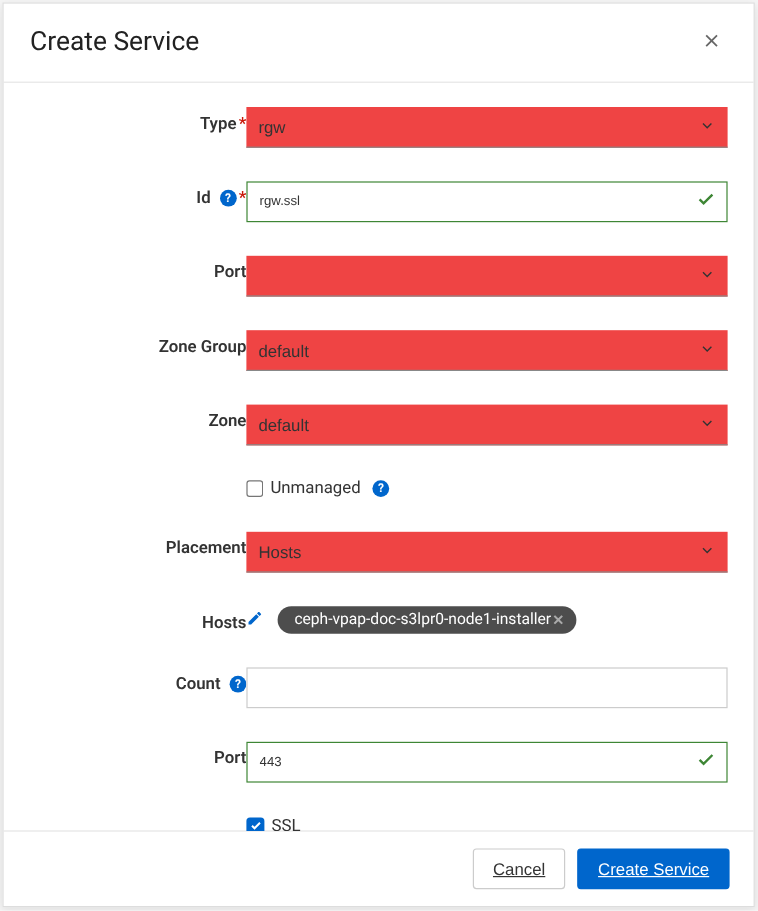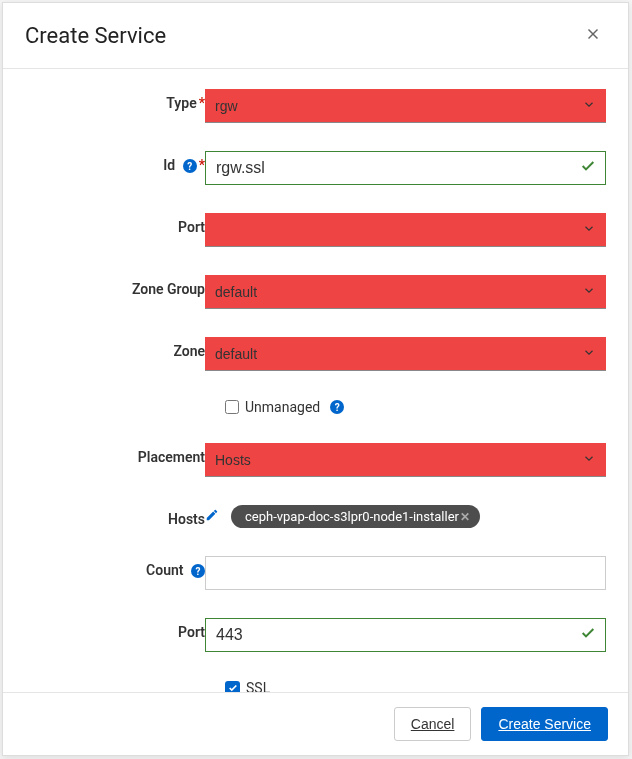--- a/index.html
+++ b/index.html
@@ -63,21 +63,20 @@
     .modal-body::-webkit-scrollbar-thumb {
       background: #c1c1c1;
     }
     .form-row {
       display: flex;
       align-items: flex-start;
       margin-bottom: 28px;
     }
     .form-row.checkbox-row {
       margin-bottom: 28px;
-      gap: 20px;
     }
     .form-label {
       width: 180px;
       flex-shrink: 0;
       font-size: 14px;
       font-weight: 600;
       color: #333;
       padding-top: 6px;
       text-align: right;
     }
@@ -126,21 +125,21 @@
     }
     .select-chevron svg {
       width: 14px;
       height: 14px;
     }
     .form-input {
       width: 100%;
       padding: 7px 32px 7px 10px;
       border: 1px solid #ccc;
       background: #fff;
-      font-size: 16px;
+      font-size: 11px;
       color: #333;
       height: 34px;
     }
     .form-input.valid {
       border: 1px solid #3e8635;
     }
     .valid-check {
       position: absolute;
       right: 10px;
       top: 50%;

